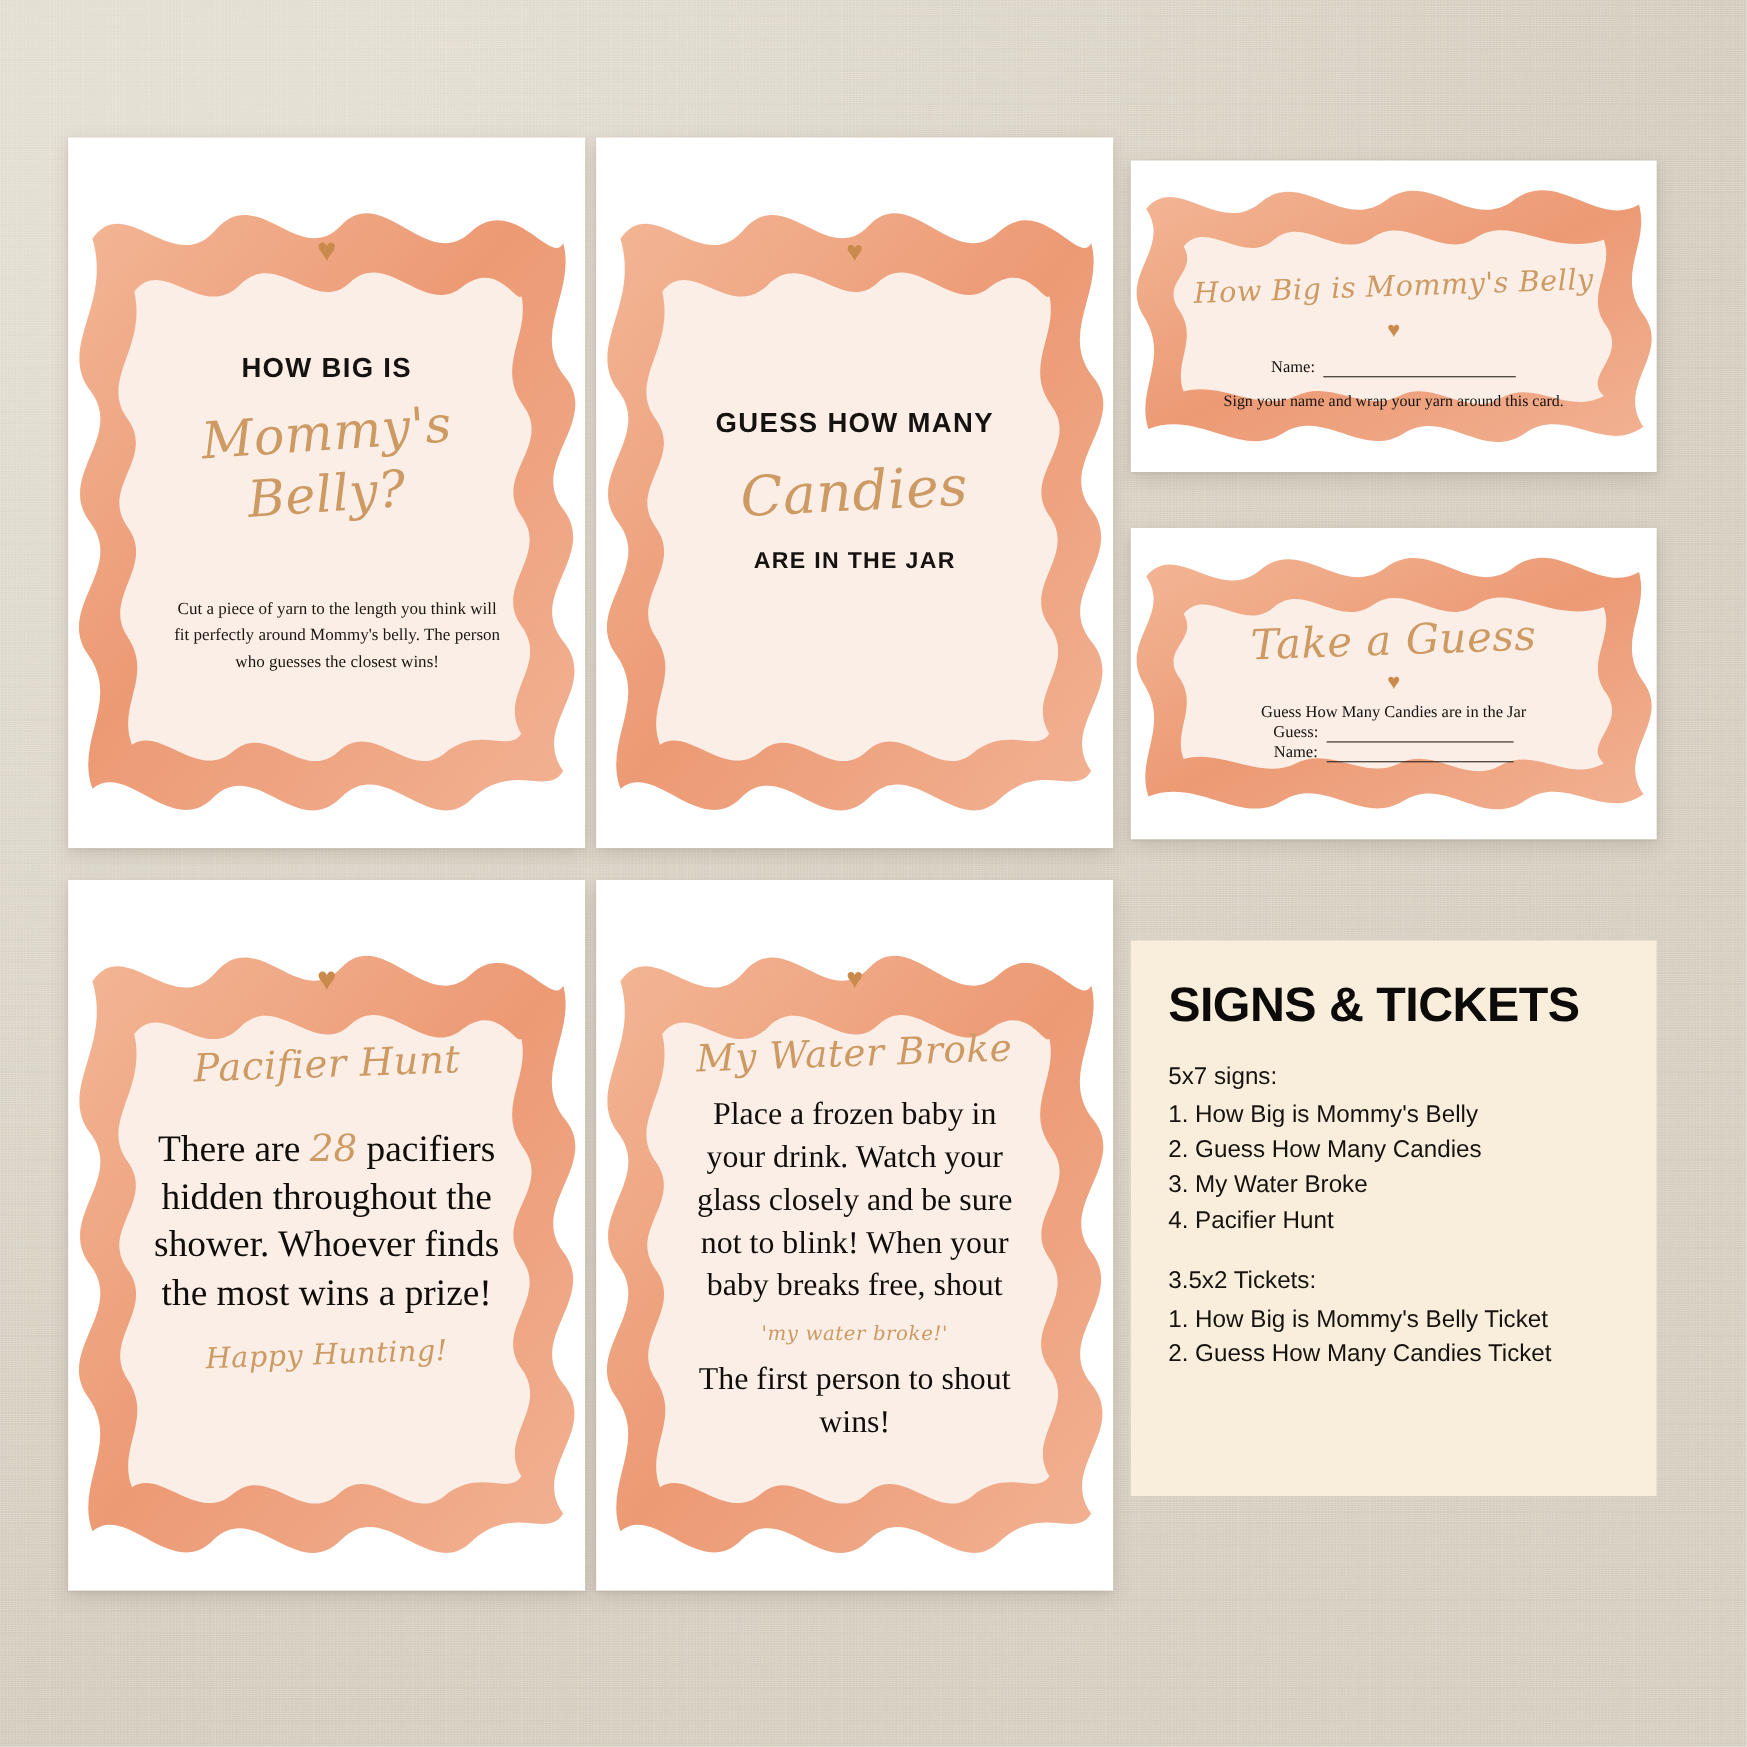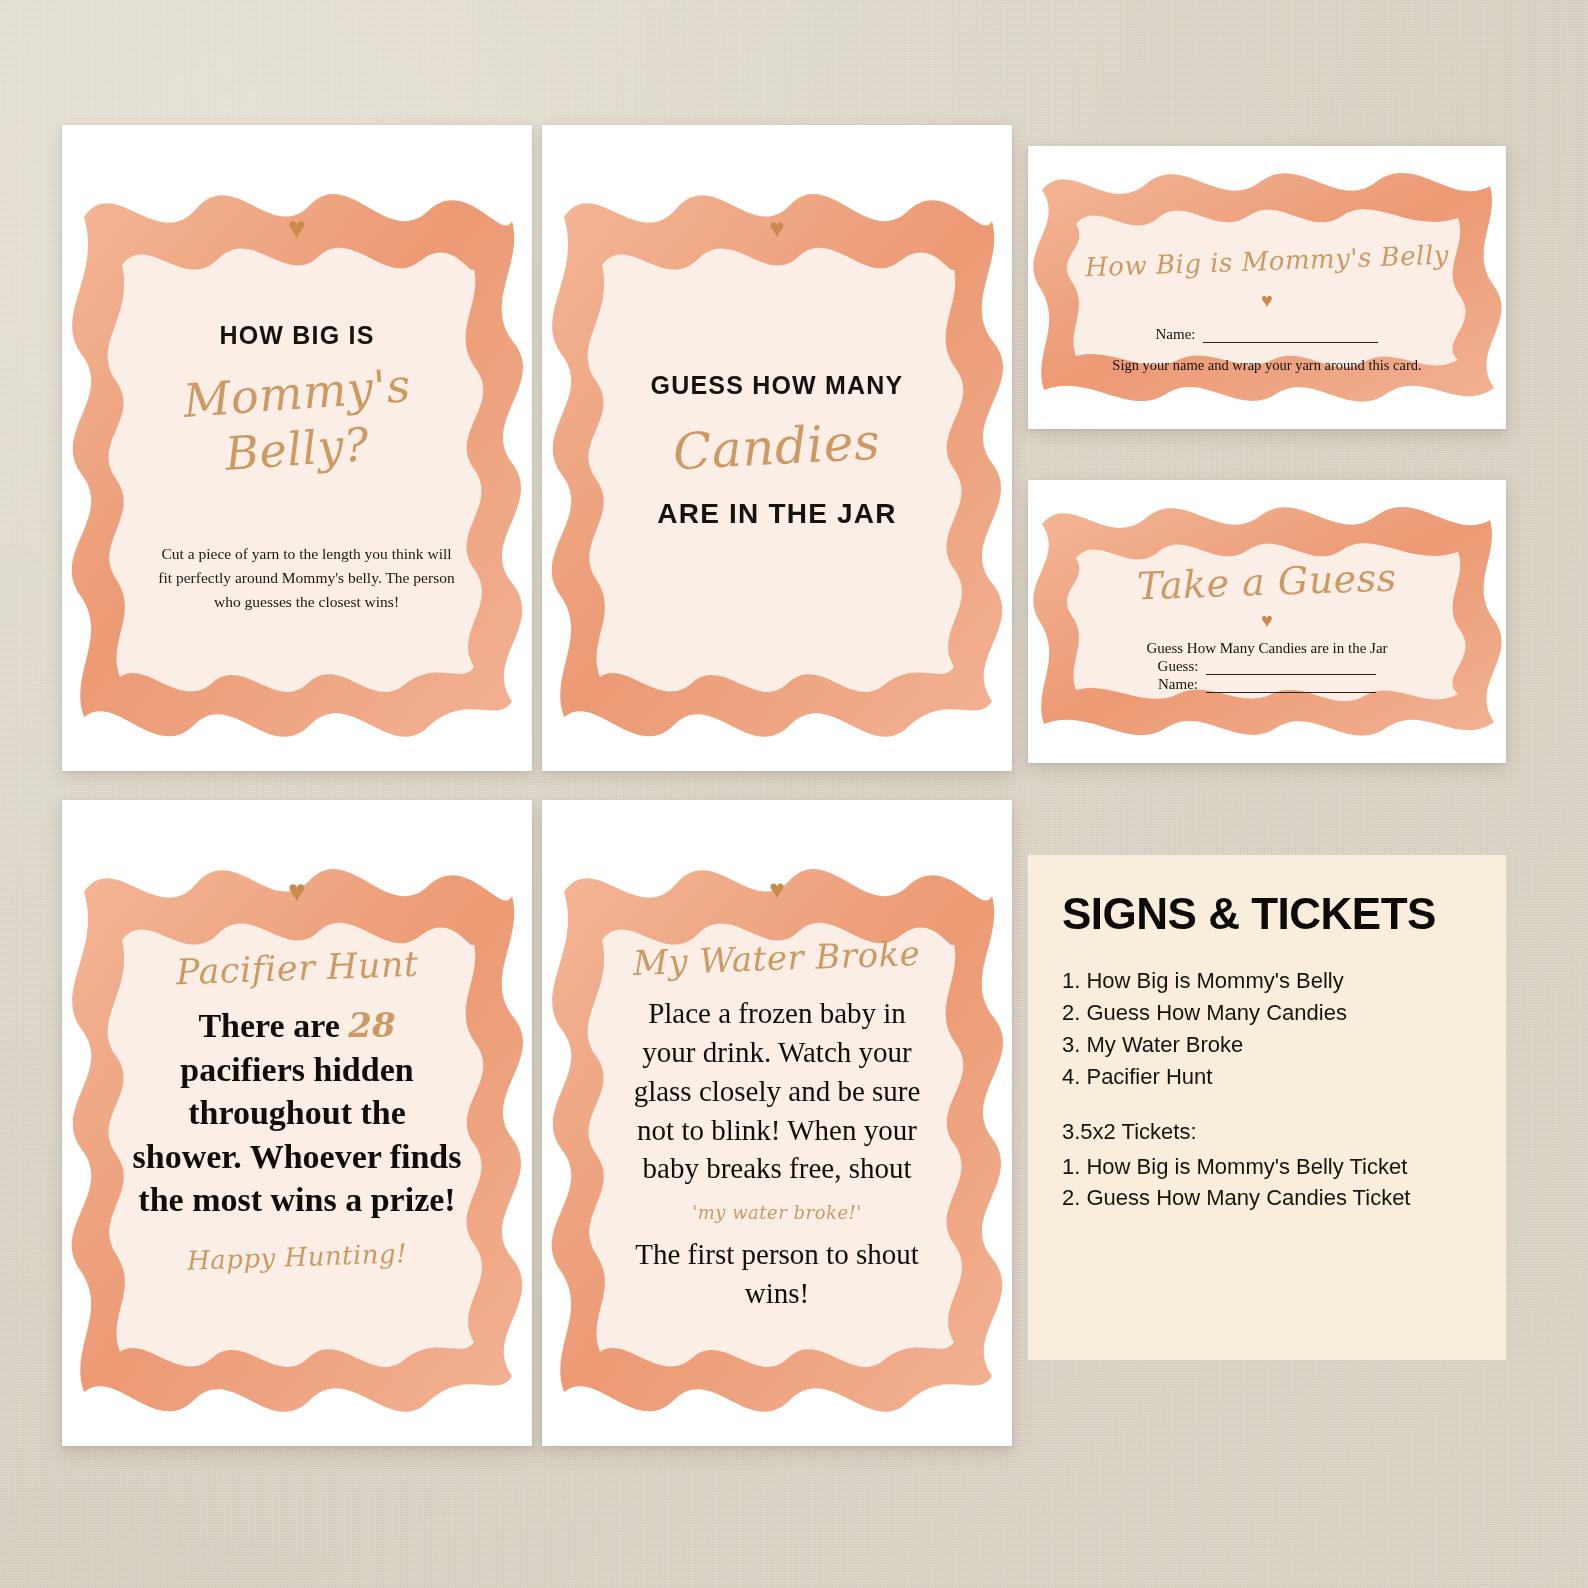--- a/index.html
+++ b/index.html
@@ -78,30 +78,30 @@
     font-family:"Liberation Serif", serif;
     font-size:15.5px;color:#1b1713;line-height:1.55;margin-top:66px;max-width:300px;margin-left:19px;
   }
 
   
   #sign-candies{left:542px;top:125px;width:470px;height:646px;}
   #sign-candies .content{padding:40px 66px;}
   #sign-candies .heart{font-size:26px;margin-top:50px;}
   #sign-candies .l1{font-size:25px;margin-top:130px;}
   #sign-candies .l2{font-size:50px;margin-top:18px;transform:rotate(-3deg);}
-  #sign-candies .l3{font-size:28px;margin-top:22px;text-align:center;}
+  #sign-candies .l3{font-size:21px;margin-top:22px;text-align:center;}
 
   
   #sign-pacifier{left:62px;top:800px;width:470px;height:646px;}
   #sign-pacifier .content{padding:36px 62px;}
   #sign-pacifier .heart{font-size:30px;margin-top:40px;}
   #sign-pacifier .title{font-size:35px;margin-top:42px;transform:rotate(-2deg);}
   #sign-pacifier .para{
     font-family:"Liberation Serif", serif;
-    font-size:34px;line-height:1.28;color:#100d0a;margin-top:16px;max-width:330px;font-weight:bold;
+    font-size:34px;line-height:1.28;color:#100d0a;margin-top:35px;max-width:330px;
   }
   #sign-pacifier .num{
     font-family:"DejaVu Serif", serif;font-style:italic;color:#cc9a62;font-size:34px;
   }
   #sign-pacifier .happy{font-size:26px;margin-top:20px;transform:rotate(-2deg);}
 
   
   #sign-water{left:542px;top:800px;width:470px;height:646px;}
   #sign-water .content{padding:36px 60px;}
   #sign-water .heart{font-size:26px;margin-top:40px;}
@@ -356,20 +356,21 @@
       </div>
       <div class="f-row">
         <span>Name:</span>
         <span class="rule"></span>
       </div>
     </div>
   </div>
 
   <div id="info-panel">
     <div class="panel-title">SIGNS &amp; TICKETS</div>
+    <div class="group-head">5x7 signs:</div>
     <ol>
       <li>1. How Big is Mommy's Belly</li>
       <li>2. Guess How Many Candies</li>
       <li>3. My Water Broke</li>
       <li>4. Pacifier Hunt</li>
     </ol>
     <div class="gap"></div>
     <div class="group-head">3.5x2 Tickets:</div>
     <ol>
       <li>1. How Big is Mommy's Belly Ticket</li>

